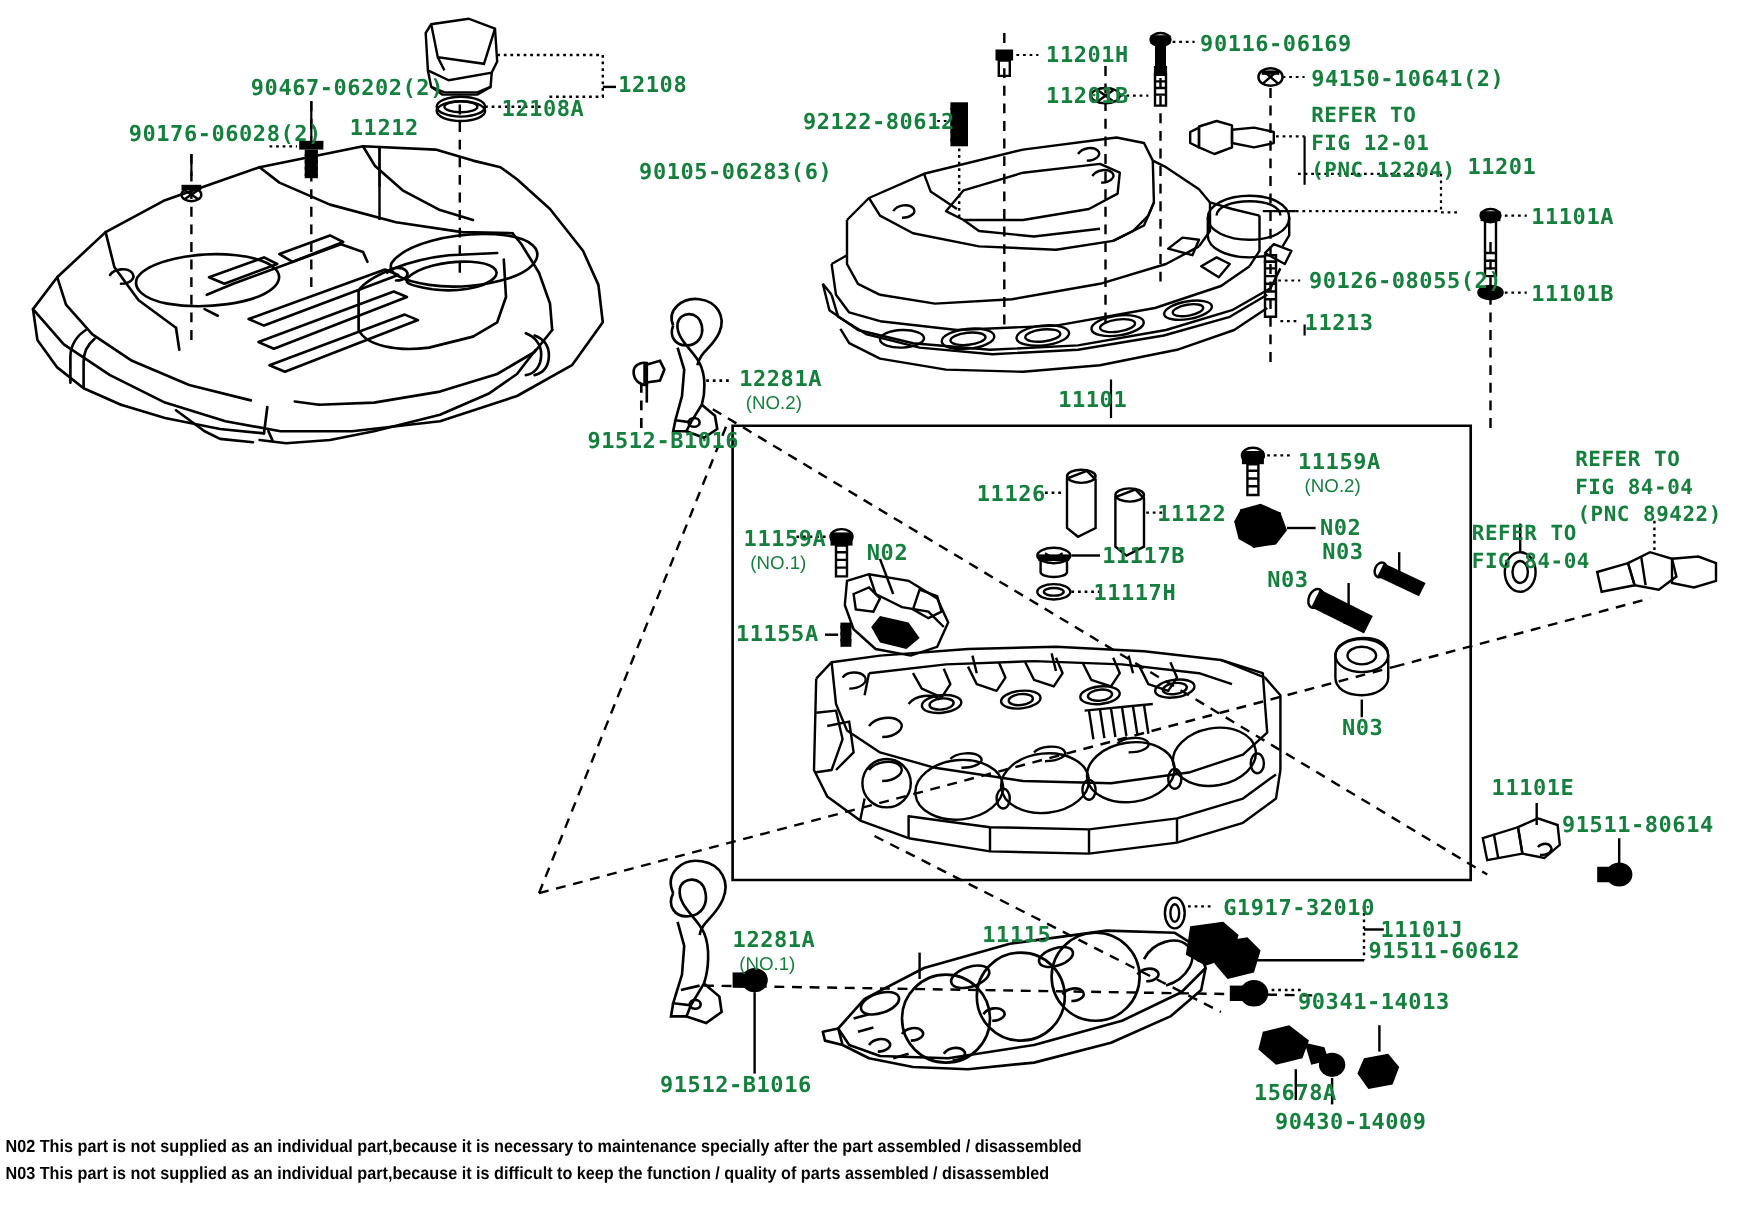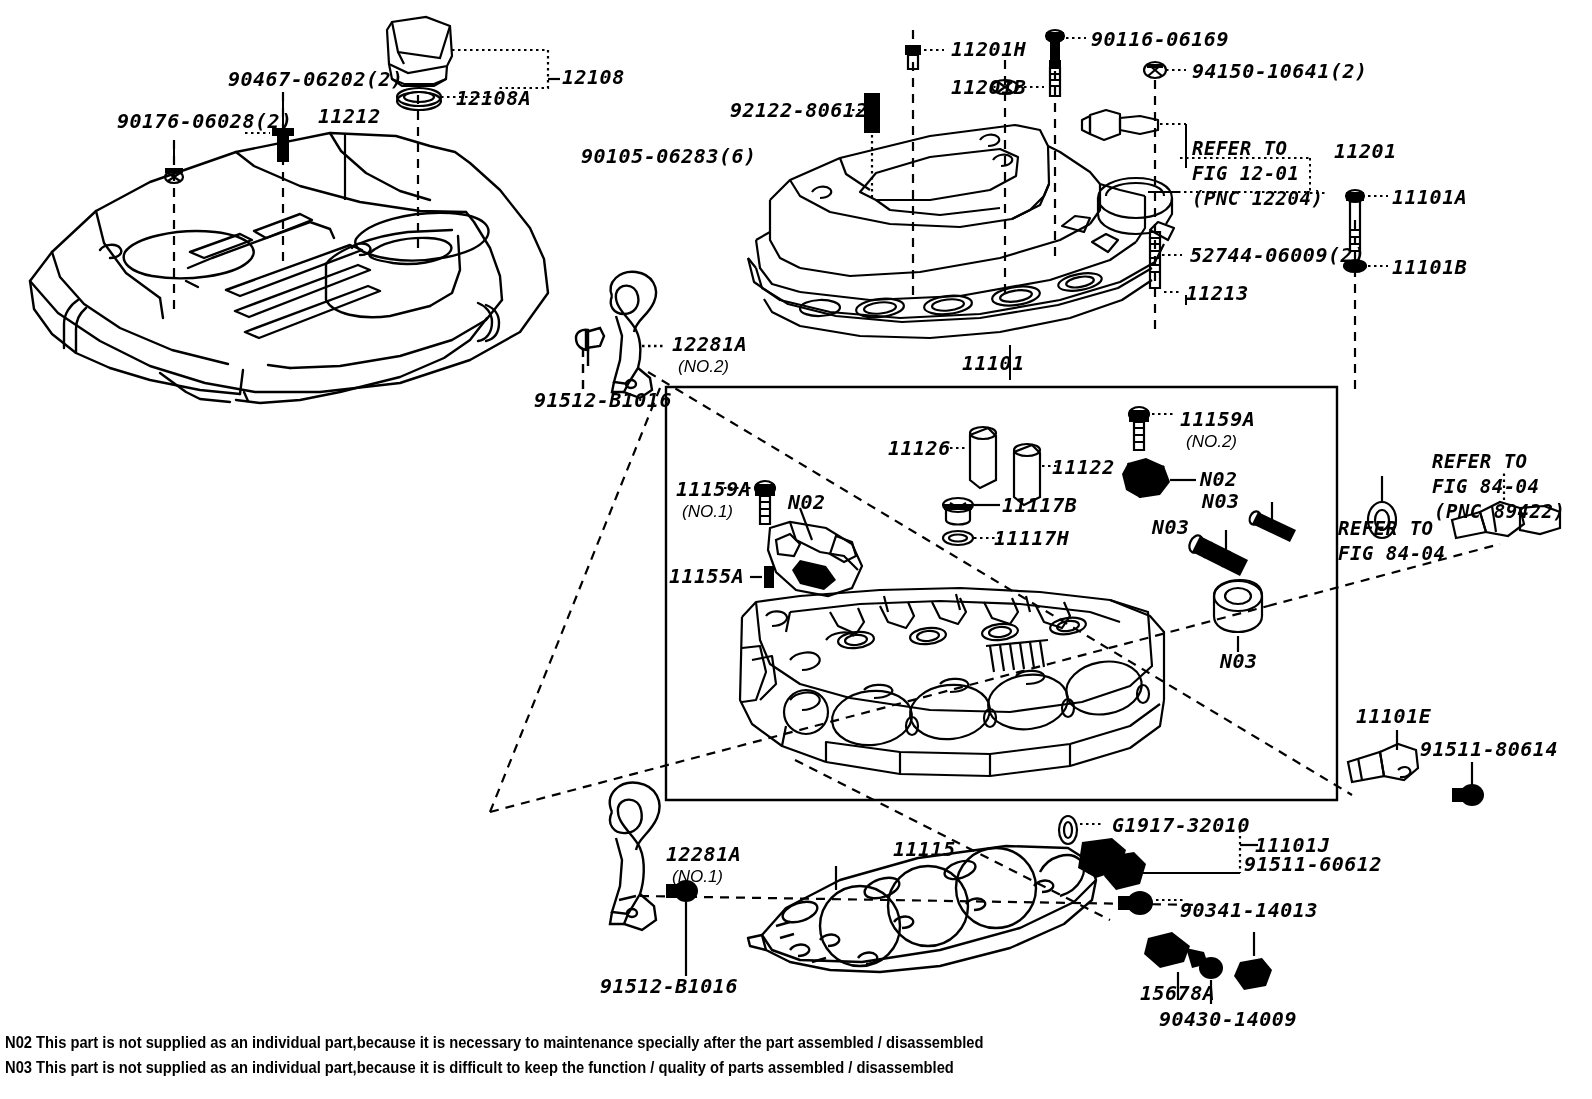--- a/index.html
+++ b/index.html
@@ -9,35 +9,33 @@
     background:#fff;
     font-family:"DejaVu Sans Mono","Liberation Mono",monospace;
     overflow:hidden;
   }
   .lbl{
     position:absolute;
     font-family:"DejaVu Sans Mono","Liberation Mono",monospace;
     font-weight:bold;
     font-size:20px;
     letter-spacing:0.5px;
-    color:#000000;
+    color:#15803d;
     white-space:nowrap;
     line-height:1.12;
-    font-style:italic;
   }
   .lbl.sub{
     font-family:"Liberation Sans","DejaVu Sans",sans-serif;
     font-weight:normal;
     font-size:17px;
     letter-spacing:0;
   }
   .lbl.refer{
     font-size:19px;
     line-height:1.32;
-    margin-top:43px;
   }
   .lbl.n{font-size:20px;}
   .note{
     position:absolute;
     font-family:"Liberation Sans","DejaVu Sans",sans-serif;
     font-weight:bold;
     font-size:16px;
     color:#000;
     white-space:nowrap;
     transform:scaleX(0.92);
@@ -529,21 +527,21 @@
   <div class="lbl" style="left:1091px;top:28px;text-align:right;">90116-06169</div>
   <div class="lbl" style="left:1192px;top:60px;">94150-10641(2)</div>
 
   <div class="lbl refer" style="left:1192px;top:93px;">REFER TO</div>
   <div class="lbl refer" style="left:1192px;top:118px;text-align:right;">FIG 12-01</div>
   <div class="lbl refer" style="left:1192px;top:143px;">(PNC 12204)</div>
   <div class="lbl" style="left:1334px;top:140px;">11201</div>
 
   <div class="lbl" style="left:1392px;top:186px;">11101A</div>
   <div class="lbl" style="left:1392px;top:256px;">11101B</div>
-  <div class="lbl" style="left:1190px;top:244px;">52744-06009(2)</div>
+  <div class="lbl" style="left:1190px;top:244px;">90126-08055(2)</div>
   <div class="lbl" style="left:1186px;top:282px;">11213</div>
   <div class="lbl" style="left:962px;top:352px;">11101</div>
 
   <div class="lbl" style="left:672px;top:333px;">12281A</div>
   <div class="lbl sub" style="left:678px;top:357px;">(NO.2)</div>
   <div class="lbl" style="left:534px;top:389px;">91512-B1016</div>
 
   <div class="lbl" style="left:888px;top:437px;">11126</div>
   <div class="lbl" style="left:1052px;top:456px;">11122</div>
   <div class="lbl" style="left:1002px;top:494px;">11117B</div>

